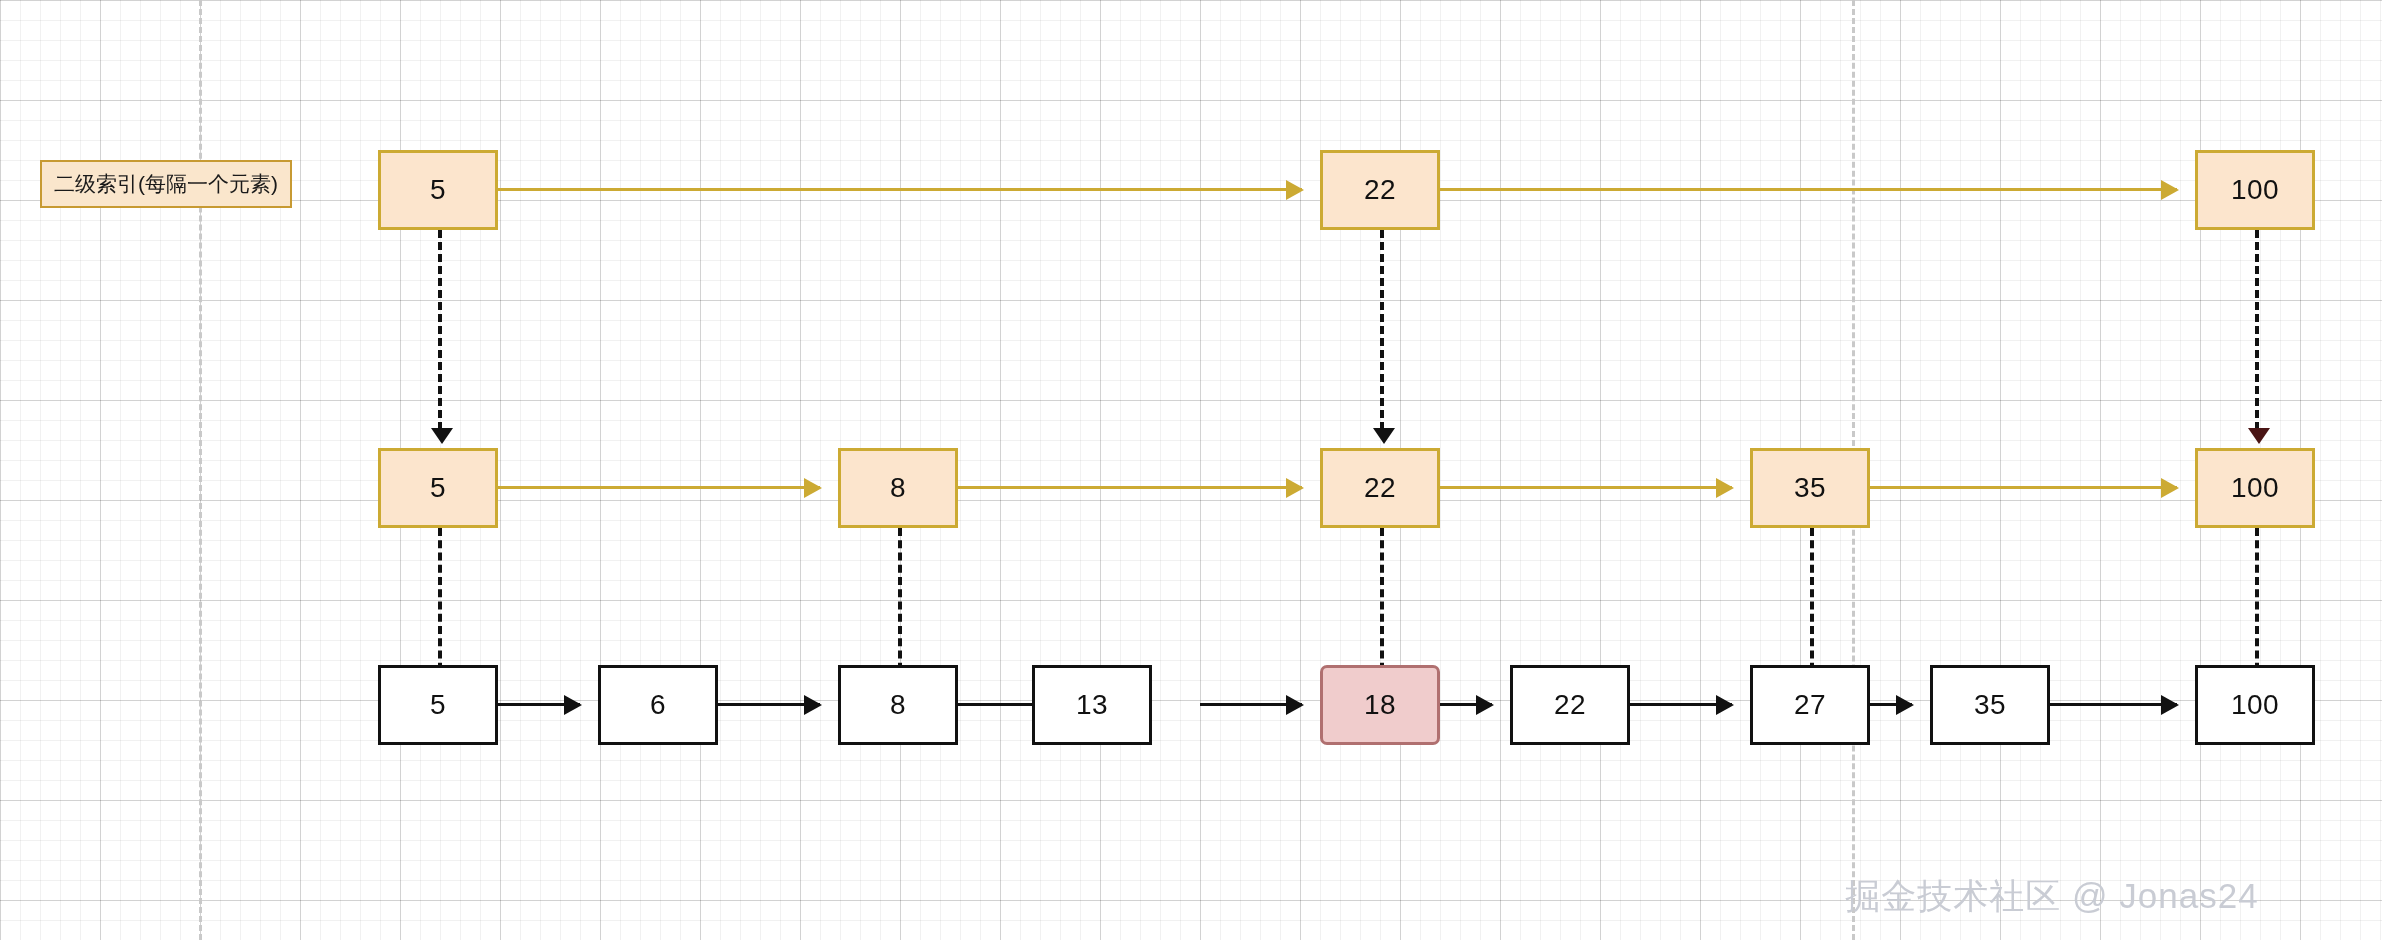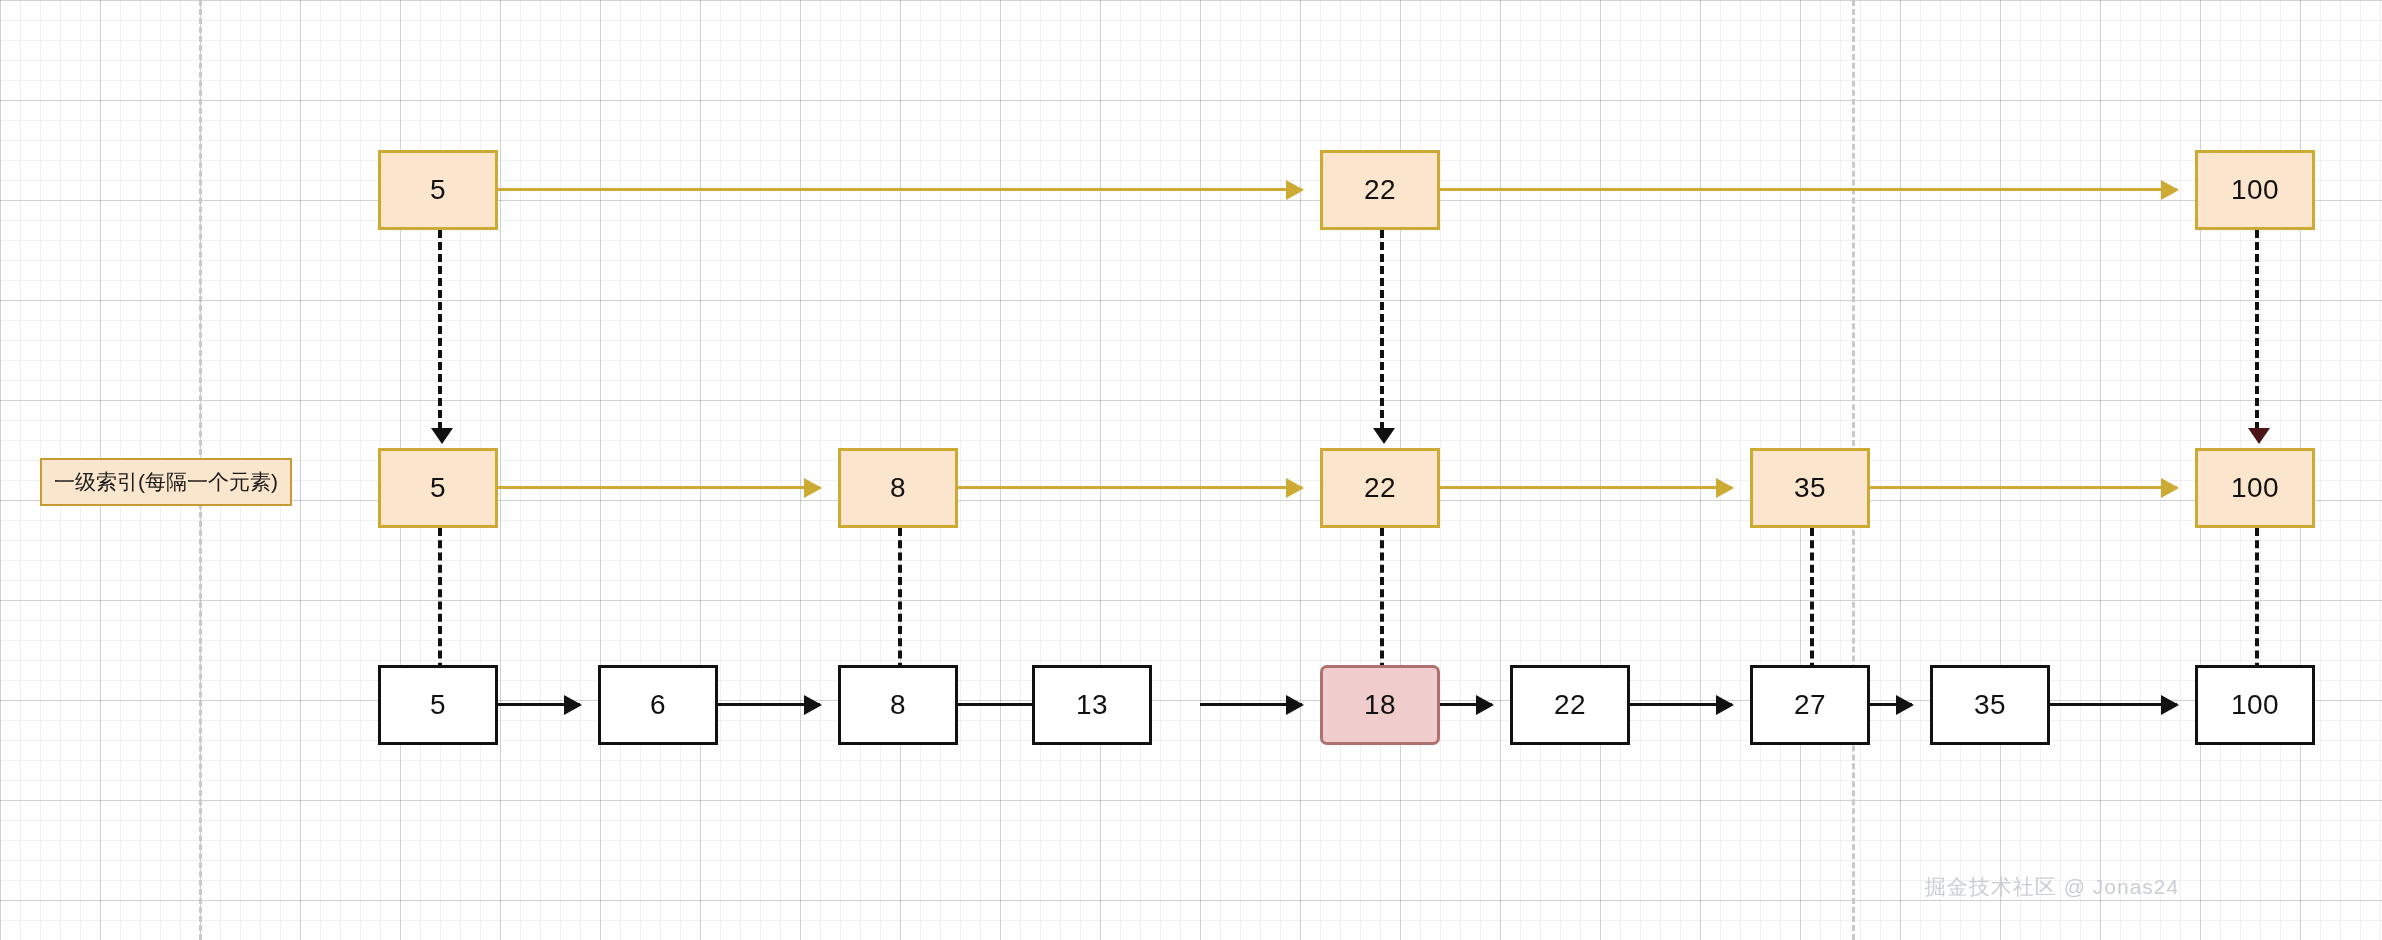--- a/index.html
+++ b/index.html
@@ -116,34 +116,35 @@
     height: 0;
     border-left: 11px solid transparent;
     border-right: 11px solid transparent;
     border-top: 16px solid #111111;
   }
   .vlink.dark .vhead { border-top-color: #4a1515; }
 
   
   .watermark {
     position: absolute;
-    font-size: 21px;
+    font-size: 35px;
     color: #c9ccd4;
     white-space: nowrap;
     letter-spacing: 1px;
   }
 </style>
 </head>
 <body>
 
 <div id="canvas">
 
   <div class="pagebreak" style="left:199px;"></div>
   <div class="pagebreak" style="left:1852px;"></div>
 
+  <div class="row-label" style="left:40px; top:160px;">二级索引(每隔一个元素)</div>
 
   <div class="hlink index-link" style="left:498px; top:188px; width:804px;">
     <span class="head"></span>
   </div>
   <div class="hlink index-link" style="left:1440px; top:188px; width:737px;">
     <span class="head"></span>
   </div>
 
   <div class="node index" style="left:378px; top:150px;">5</div>
   <div class="node index" style="left:1320px; top:150px;">22</div>
@@ -152,21 +153,20 @@
   <div class="vlink" style="left:438px; top:230px; height:200px;">
     <span class="vhead"></span>
   </div>
   <div class="vlink" style="left:1380px; top:230px; height:200px;">
     <span class="vhead"></span>
   </div>
   <div class="vlink dark" style="left:2255px; top:230px; height:200px;">
     <span class="vhead"></span>
   </div>
 
-  <div class="row-label" style="left:40px; top:458px;">一级索引(每隔一个元素)</div>
 
   <div class="hlink index-link" style="left:498px; top:486px; width:322px;">
     <span class="head"></span>
   </div>
   <div class="hlink index-link" style="left:958px; top:486px; width:344px;">
     <span class="head"></span>
   </div>
   <div class="hlink index-link" style="left:1440px; top:486px; width:292px;">
     <span class="head"></span>
   </div>

